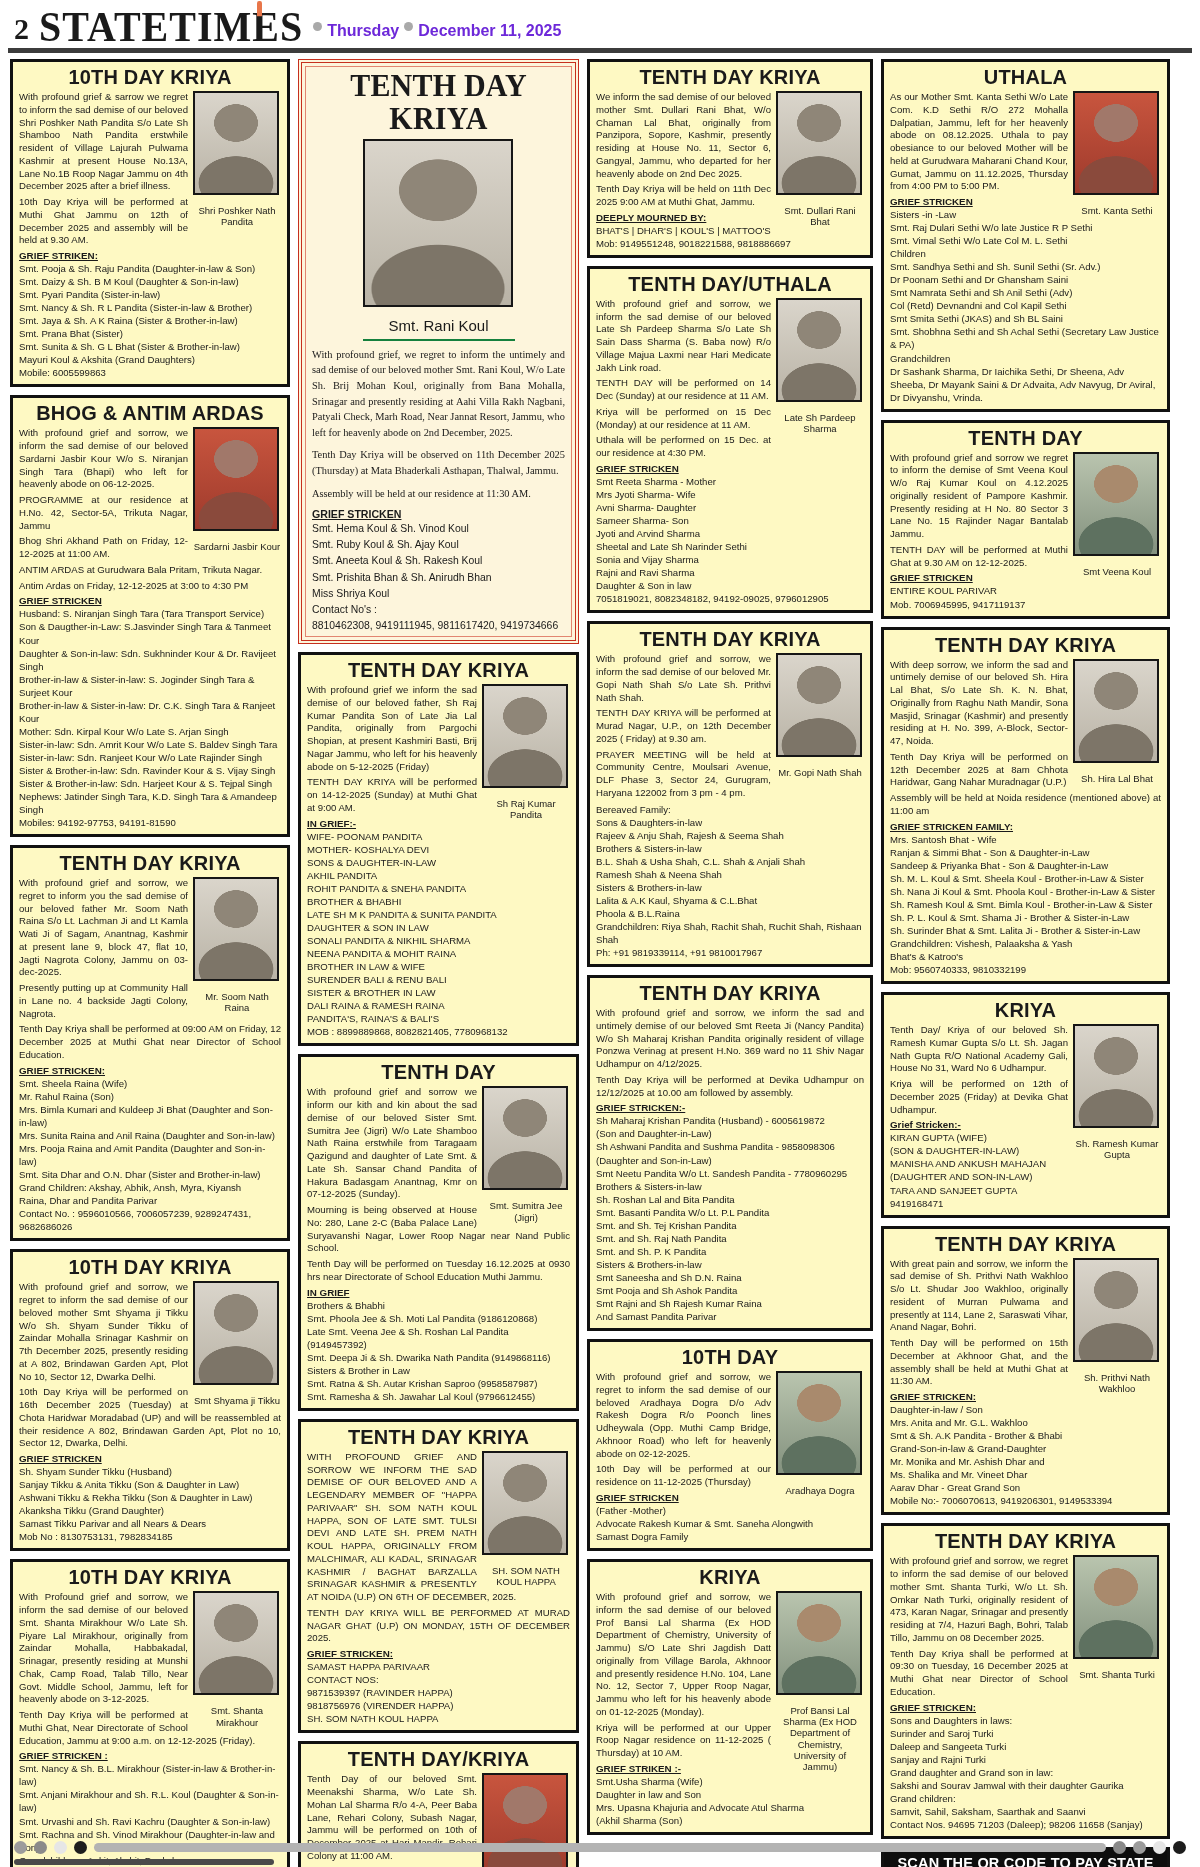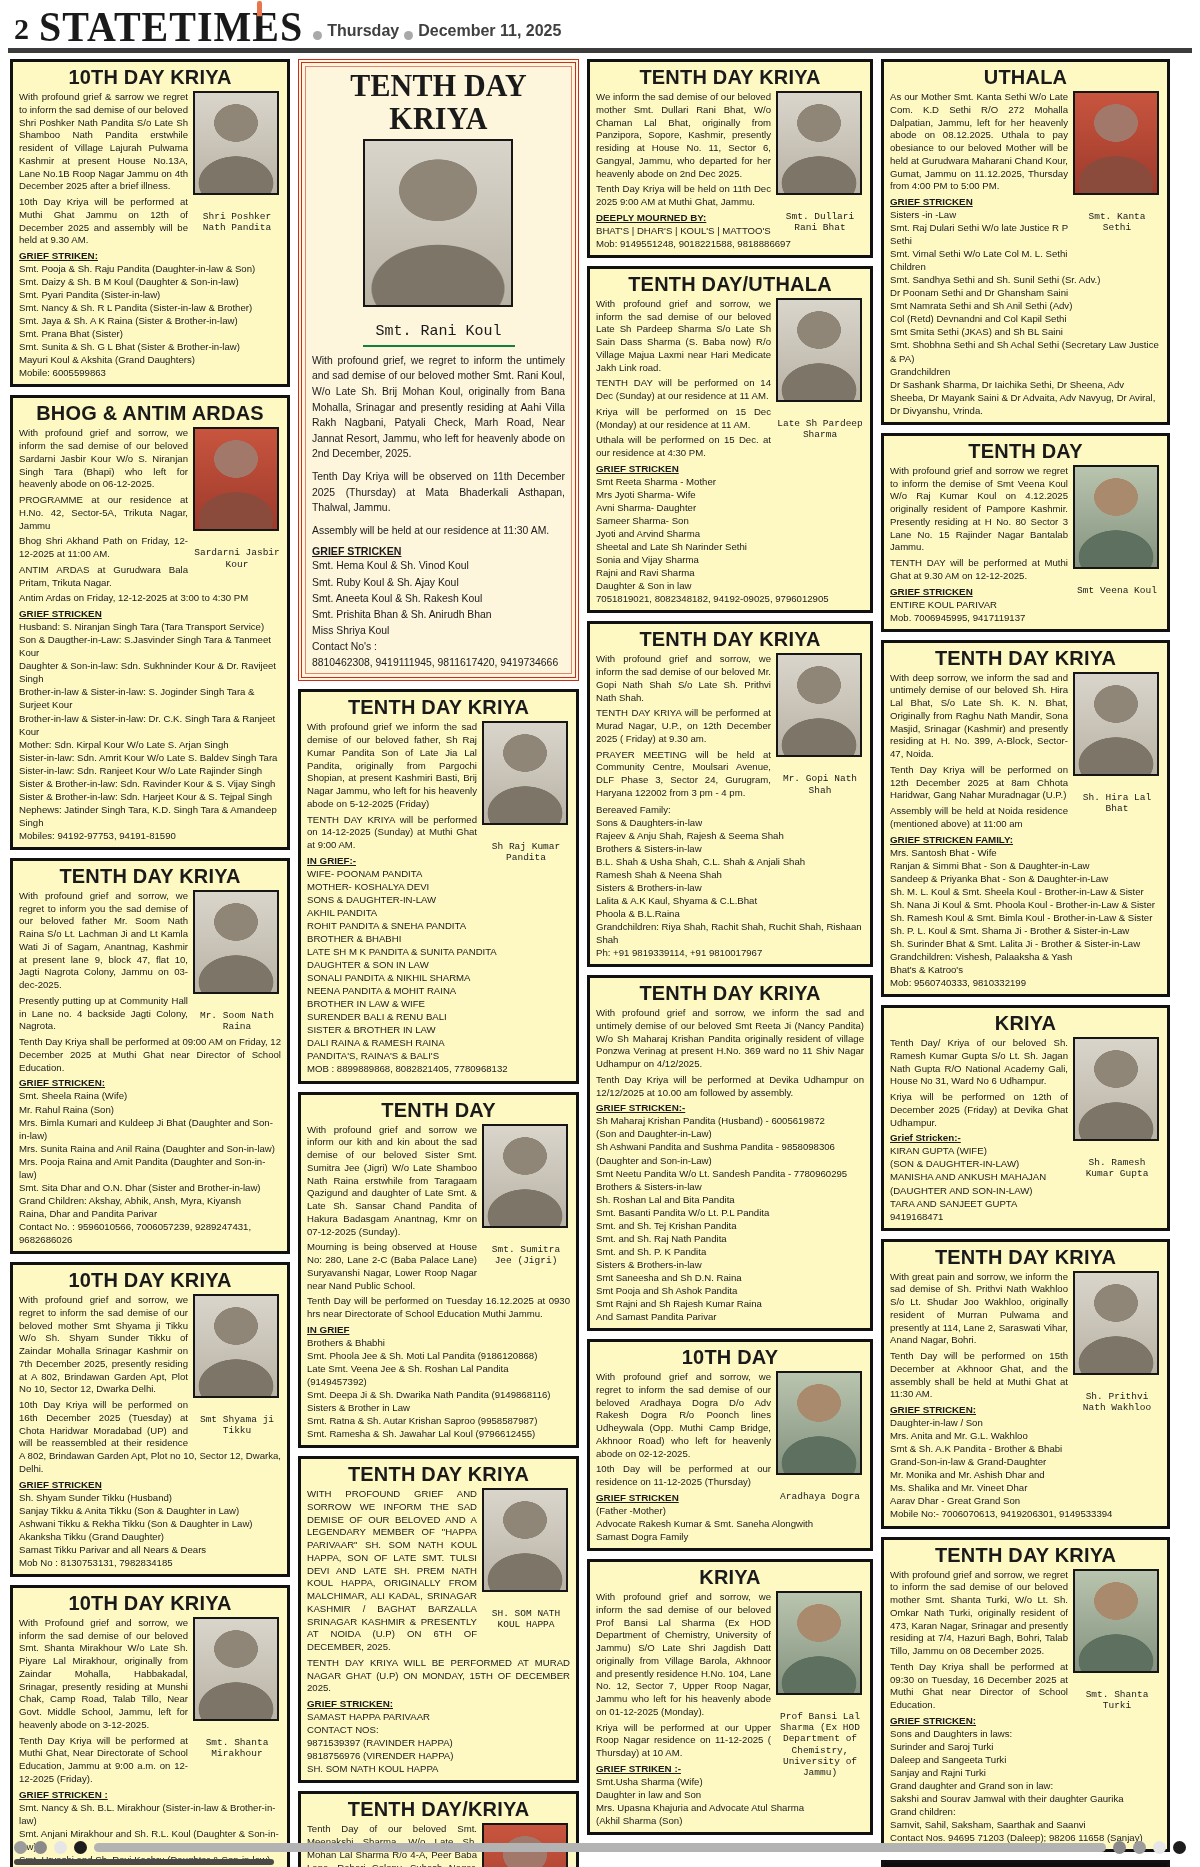--- a/index.html
+++ b/index.html
@@ -4,34 +4,34 @@
 <style>
   html,body{margin:0;padding:0;width:1200px;height:1867px;background:#f4f3f1;overflow:hidden;
     font-family:"Liberation Sans",sans-serif;color:#1a1a1a;}
   #sheet{position:relative;width:1200px;height:1867px;background:#fff;}
   
   #hdr{display:flex;align-items:flex-end;gap:10px;padding:6px 14px 4px 14px;height:48px;box-sizing:border-box;}
   #pageno{font-family:"Liberation Serif",serif;font-size:30px;font-weight:bold;line-height:1;}
   #masthead{font-family:"Liberation Serif",serif;font-weight:bold;font-size:40px;line-height:.85;
     letter-spacing:1px;transform:scaleY(1.08);position:relative;}
   #masthead .pencil{position:absolute;top:-7px;left:218px;width:5px;height:14px;background:#e8764a;border-radius:2px 2px 0 0;}
-  .datebit{display:flex;align-items:flex-end;gap:5px;font-size:16px;font-weight:bold;color:#404040;padding-bottom:4px;}
+  .datebit{display:flex;align-items:flex-start;gap:5px;font-size:16px;font-weight:bold;color:#6d28d9;padding-bottom:4px;}
   .graydot{width:9px;height:9px;border-radius:50%;background:#a9a9a9;display:inline-block;}
   #hdr-rule{height:5px;background:#3c3c3c;margin:0 8px;}
   
   #cols{display:flex;gap:8px;padding:6px 10px 0 10px;}
   .col{display:flex;flex-direction:column;gap:8px;}
   .col0{width:280px;}.col1{width:281px;}.col2{width:286px;}.col3{width:289px;}
   
   .notice{border:3px solid #111;background:#fef9c3;padding:4px 6px 5px 6px;overflow:hidden;}
   .notice-title{text-align:center;font-weight:bold;font-size:20px;letter-spacing:.2px;line-height:1.05;
     margin:1px 0 3px 0;transform:scaleY(1.05);}
   .photo{float:right;width:88px;margin:0 0 2px 5px;text-align:center;}
   .photo .img{width:86px;height:104px;border:2px solid #161616;box-sizing:border-box;}
-  .photo .cap{font-size:9.5px;line-height:1.18;padding-top:16px;font-weight:normal;font-family:Liberation Mono, monospace;}
+  .photo .cap{font-size:9.5px;line-height:1.18;padding-top:10px;font-weight:normal;}
   .tone-gray{background:
     radial-gradient(ellipse 27% 19% at 50% 30%,#8f8678 98%,transparent),
     radial-gradient(ellipse 46% 27% at 50% 90%,#7d7568 98%,transparent),
     linear-gradient(180deg,#dad5cb,#b9b3a6);}
   .tone-warm{background:
     radial-gradient(ellipse 27% 19% at 50% 30%,#a1786a 98%,transparent),
     radial-gradient(ellipse 46% 27% at 50% 90%,#8a4a3c 98%,transparent),
     linear-gradient(180deg,#c8553e,#9e3a2c);}
   .tone-color{background:
     radial-gradient(ellipse 27% 19% at 50% 30%,#a98a6d 98%,transparent),
@@ -39,21 +39,21 @@
     linear-gradient(180deg,#b9c4ae,#84927f);}
   .ntext p{font-size:9.6px;line-height:1.33;text-align:justify;margin:0 0 3px 0;}
   .ntext .nh{font-size:9.8px;font-weight:bold;text-decoration:underline;margin:1px 0 1px 0;}
   .ntext .nl{font-size:9.6px;line-height:1.36;}
   
   .featured{border:4px double #c62f1d;outline:1px solid #e28570;outline-offset:-8px;background:#fdf5dc;padding:6px 10px;}
   .featured .notice-title{font-family:"Liberation Serif",serif;font-size:30px;margin-bottom:6px;}
   .featured .photo{float:none;width:152px;margin:0 auto 6px auto;}
   .featured .photo .img{width:150px;height:168px;}
   .featured .photo .cap{font-size:15px;border-bottom:2px solid #15803d;padding-bottom:4px;}
-  .featured .ntext p{font-size:10.4px;line-height:1.5;margin-bottom:7px;}
+  .featured .ntext p{font-size:10.4px;line-height:1.5;margin-bottom:7px;font-family:Liberation Serif, serif;}
   .featured .ntext .nl{font-size:10.4px;line-height:1.55;}
   .featured .ntext .nh{font-size:10.6px;}
   
   .qrbox{border:3px solid #111;background:#fff;}
   .qrbanner{background:#0d0d0d;color:#fff;font-weight:bold;font-size:14.5px;text-align:center;
     padding:5px 2px;letter-spacing:.2px;}
   
   .strip{position:absolute;left:14px;right:14px;bottom:12px;height:16px;display:flex;align-items:center;gap:7px;}
   .sdot{width:13px;height:13px;border-radius:50%;flex:0 0 auto;}
   .sbar{flex:1;height:9px;border-radius:5px;background:#b3b3b3;}

